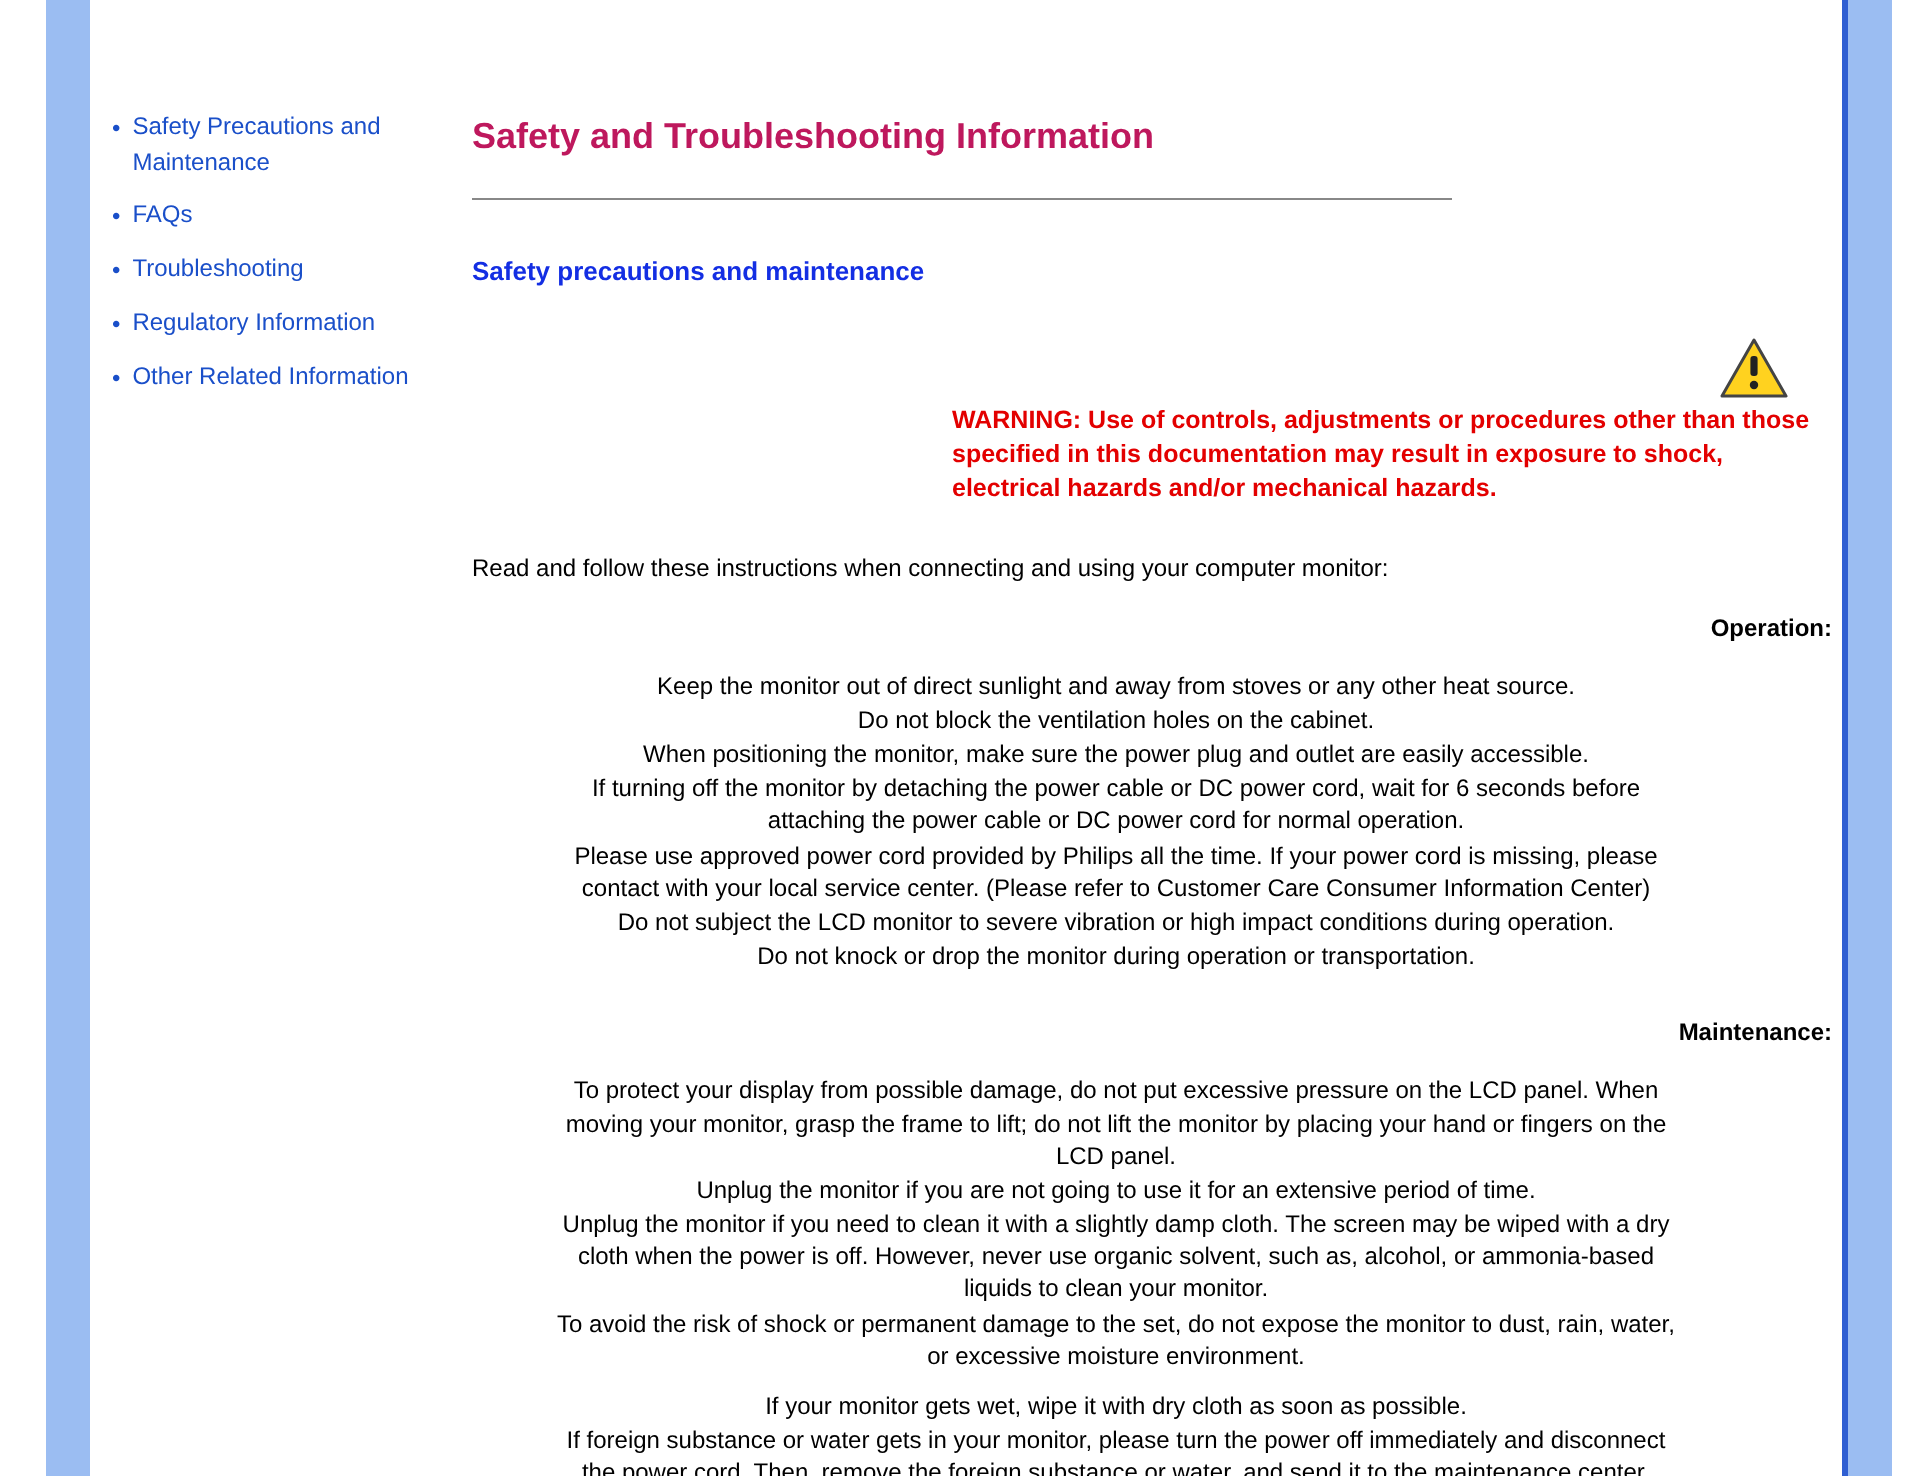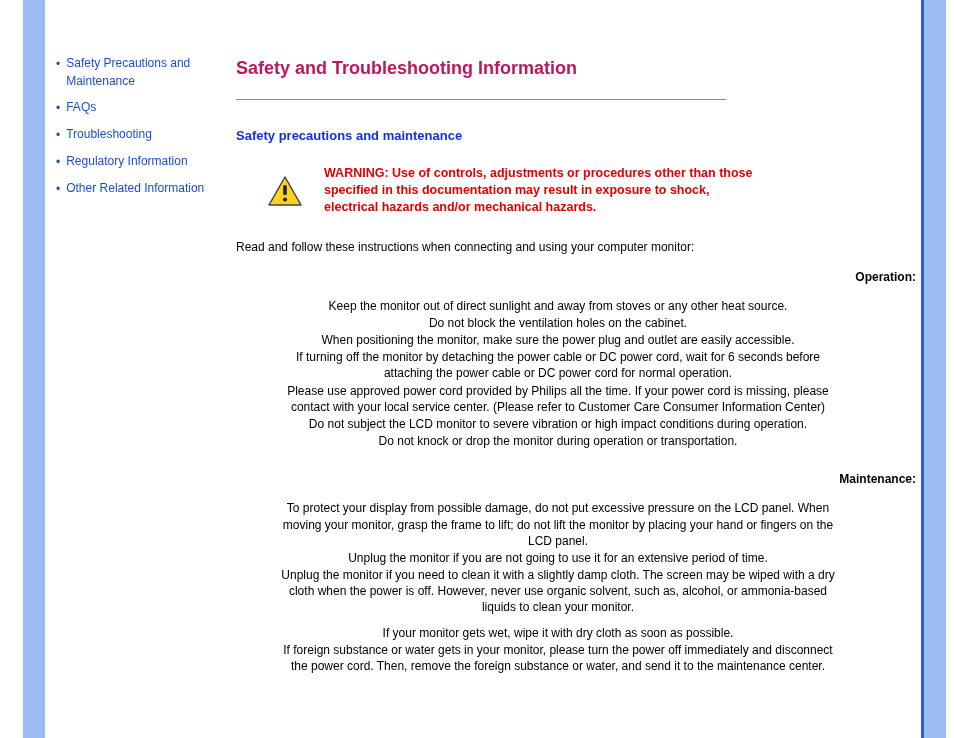--- a/index.html
+++ b/index.html
@@ -83,22 +83,23 @@
     width: 490px;
   }
   .section-heading {
     color: #132ee3;
     font-size: 13px;
     font-weight: bold;
     margin: 0 0 22px 0;
   }
   .warning-row {
     display: flex;
-    align-items: center;
+    align-items: flex-end;
     margin-bottom: 24px;
+    flex-direction: column;
   }
   .warn-icon {
     flex: 0 0 auto;
     margin-right: 22px;
     margin-left: 32px;
     margin-top: 4px;
   }
   .warning-text {
     color: #e30000;
     font-weight: bold;
@@ -187,19 +188,20 @@
       <p>Please use approved power cord provided by Philips all the time. If your power cord is missing, please contact with your local service center. (Please refer to Customer Care Consumer Information Center)</p>
       <p>Do not subject the LCD monitor to severe vibration or high impact conditions during operation.</p>
       <p>Do not knock or drop the monitor during operation or transportation.</p>
     </div>
 
     <div class="subhead mt">Maintenance:</div>
     <div class="body-block">
       <p>To protect your display from possible damage, do not put excessive pressure on the LCD panel. When moving your monitor, grasp the frame to lift; do not lift the monitor by placing your hand or fingers on the LCD panel.</p>
       <p>Unplug the monitor if you are not going to use it for an extensive period of time.</p>
       <p>Unplug the monitor if you need to clean it with a slightly damp cloth. The screen may be wiped with a dry cloth when the power is off. However, never use organic solvent, such as, alcohol, or ammonia-based liquids to clean your monitor.</p>
+      <p>To avoid the risk of shock or permanent damage to the set, do not expose the monitor to dust, rain, water, or excessive moisture environment.</p>
       <div class="gap"></div>
       <p>If your monitor gets wet, wipe it with dry cloth as soon as possible.</p>
       <p>If foreign substance or water gets in your monitor, please turn the power off immediately and disconnect the power cord. Then, remove the foreign substance or water, and send it to the maintenance center.</p>
 
     </div>
   </main>
 </div>
 
 </body></html>

